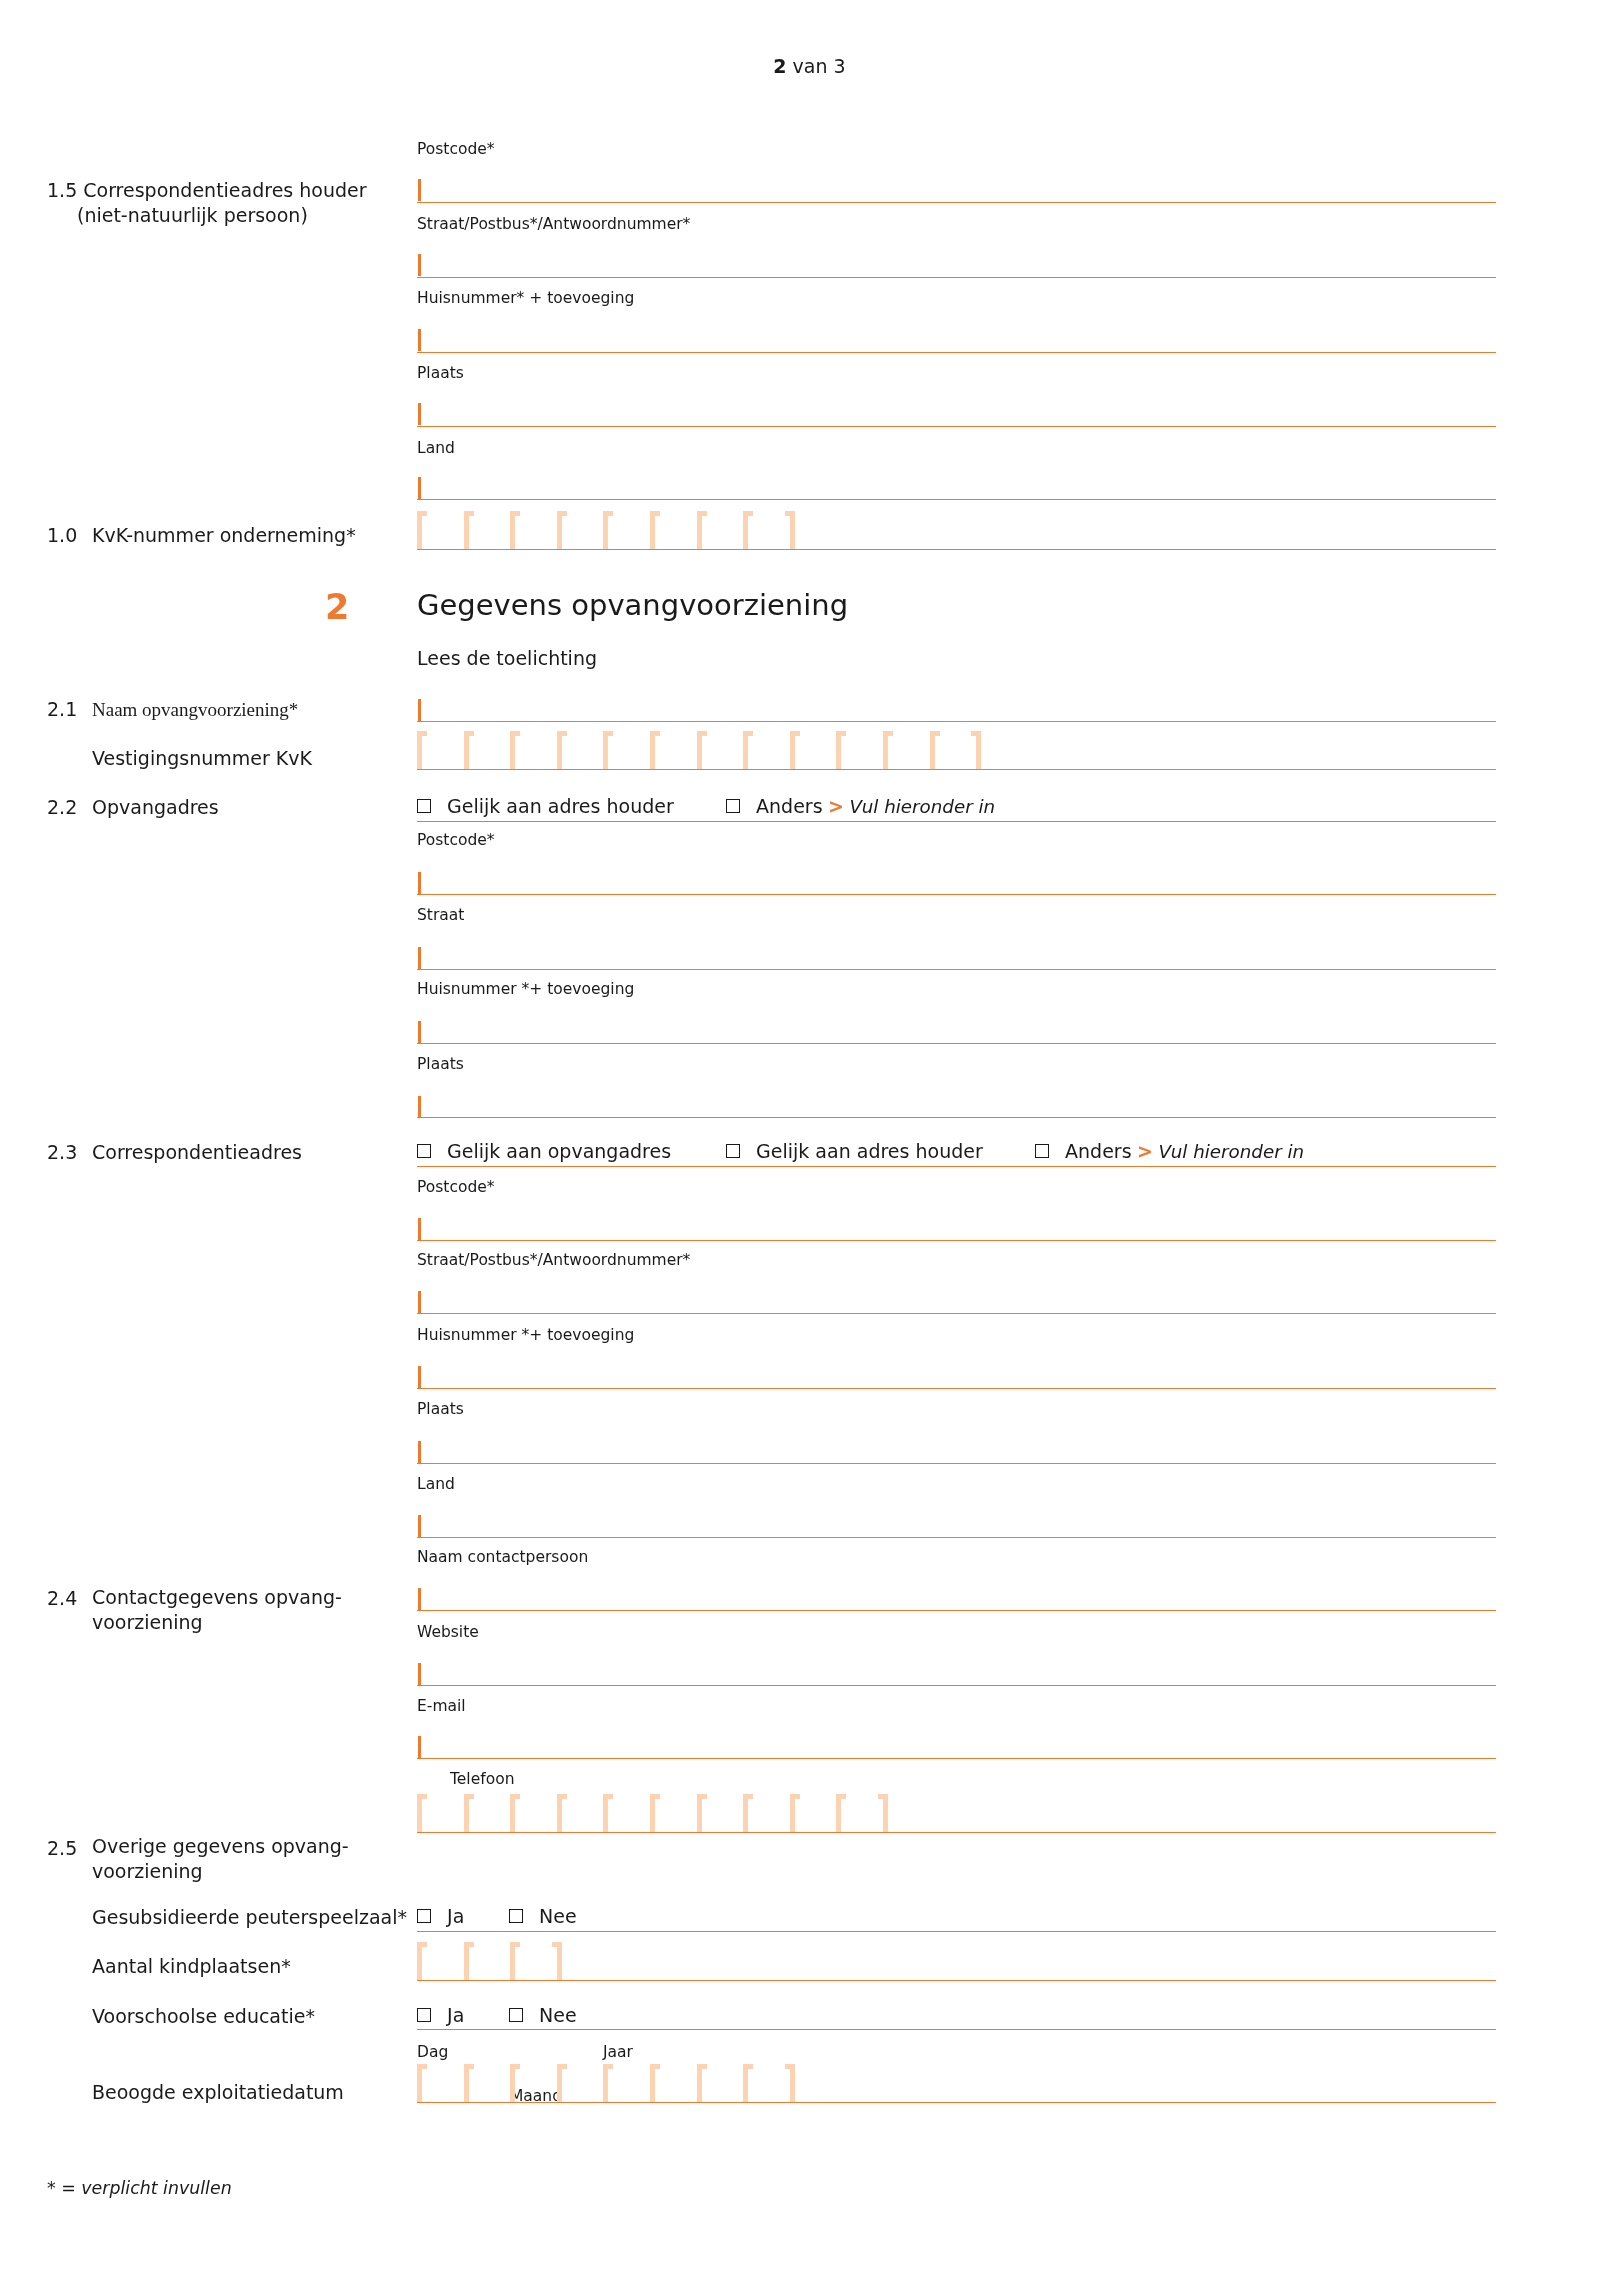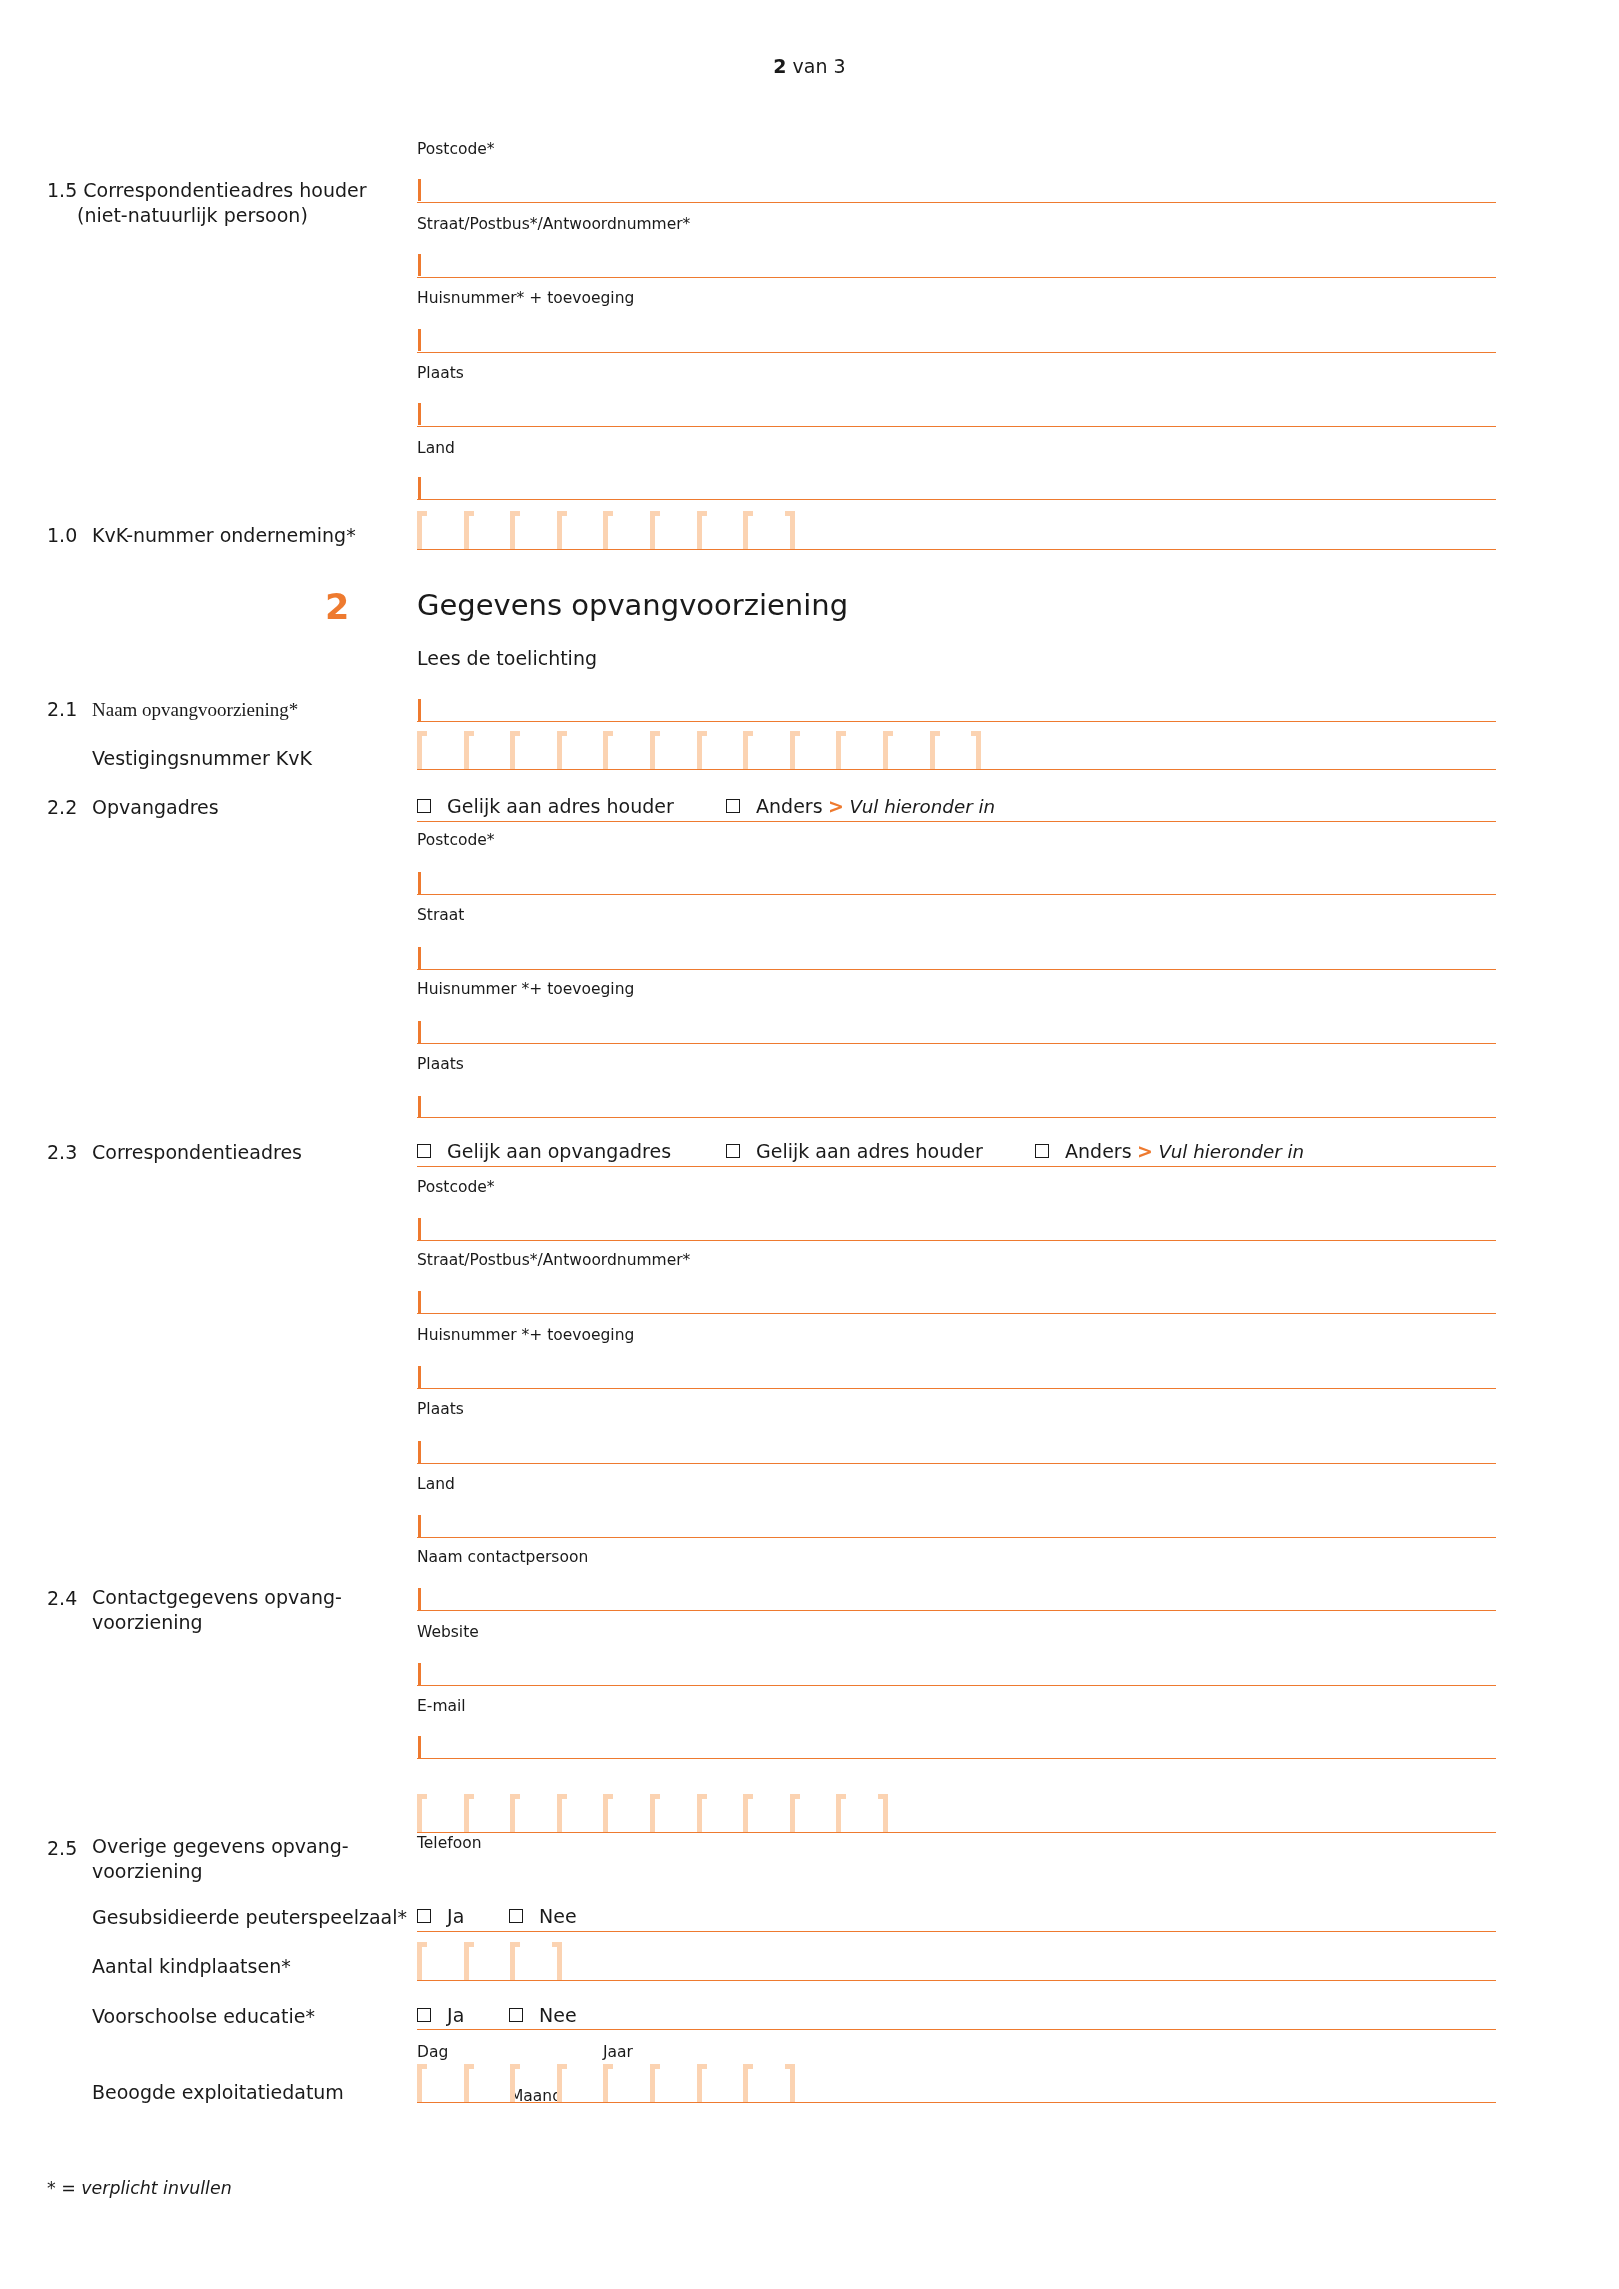--- a/index.html
+++ b/index.html
@@ -161,21 +161,21 @@
 </div>
 <div class="abs fieldlabel" style="top:1548px;">Naam contactpersoon</div>
 <div class="abs cursor" style="top:1588px;"></div>
 <div class="abs line" style="top:1610px;"></div>
 <div class="abs fieldlabel" style="top:1623px;">Website</div>
 <div class="abs cursor" style="top:1663px;"></div>
 <div class="abs line" style="top:1685px;"></div>
 <div class="abs fieldlabel" style="top:1697px;">E-mail</div>
 <div class="abs cursor" style="top:1736px;"></div>
 <div class="abs line" style="top:1758px;"></div>
-<div class="abs fieldlabel" style="top:1834px;">Telefoon</div>
+<div class="abs fieldlabel" style="top:1770px;margin-left:33px;">Telefoon</div>
 <div class="abs comb" style="top: 1794px; width: 471px;">
     <span class="tick" style="left: 0px;"></span>
     <span class="tick" style="left: 47px;"></span>
     <span class="tick" style="left: 93px;"></span>
     <span class="tick" style="left: 140px;"></span>
     <span class="tick" style="left: 186px;"></span>
     <span class="tick" style="left: 233px;"></span>
     <span class="tick" style="left: 280px;"></span>
     <span class="tick" style="left: 326px;"></span>
     <span class="tick" style="left: 373px;"></span>

